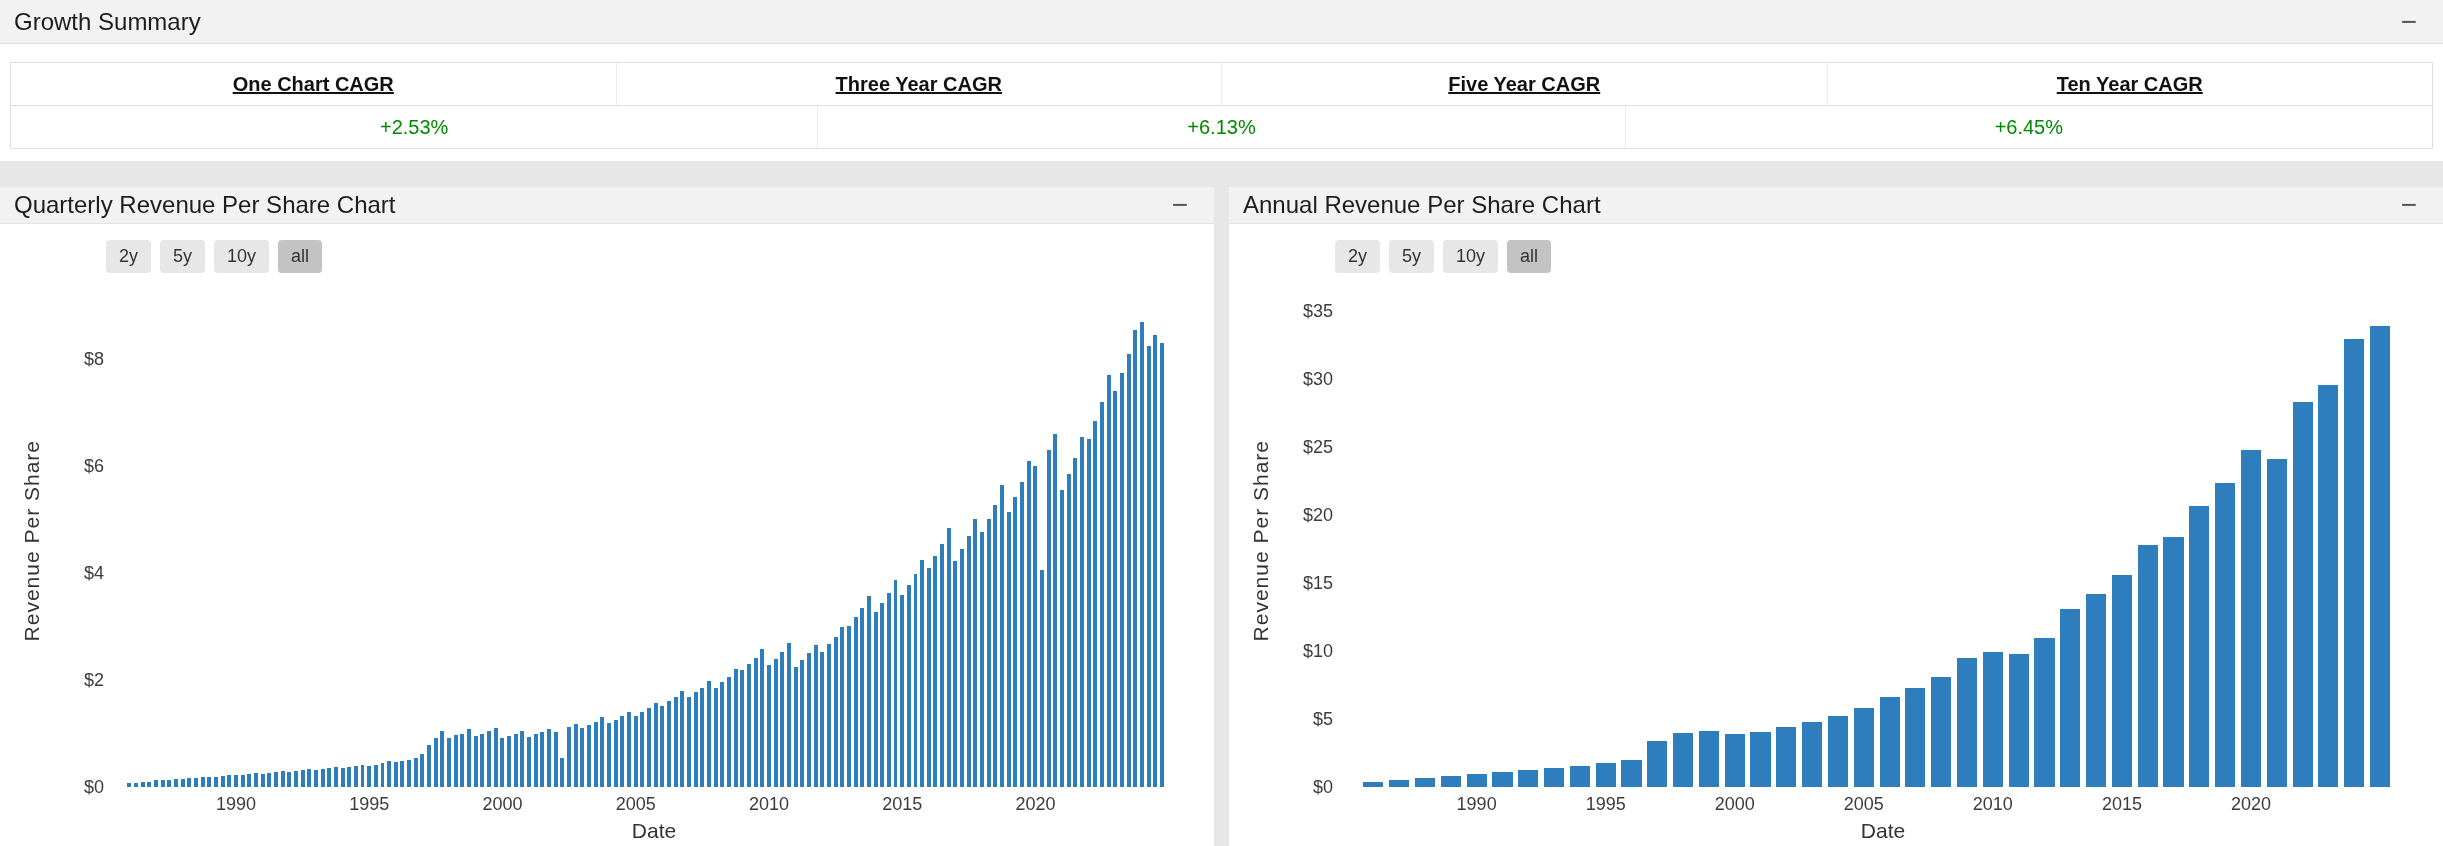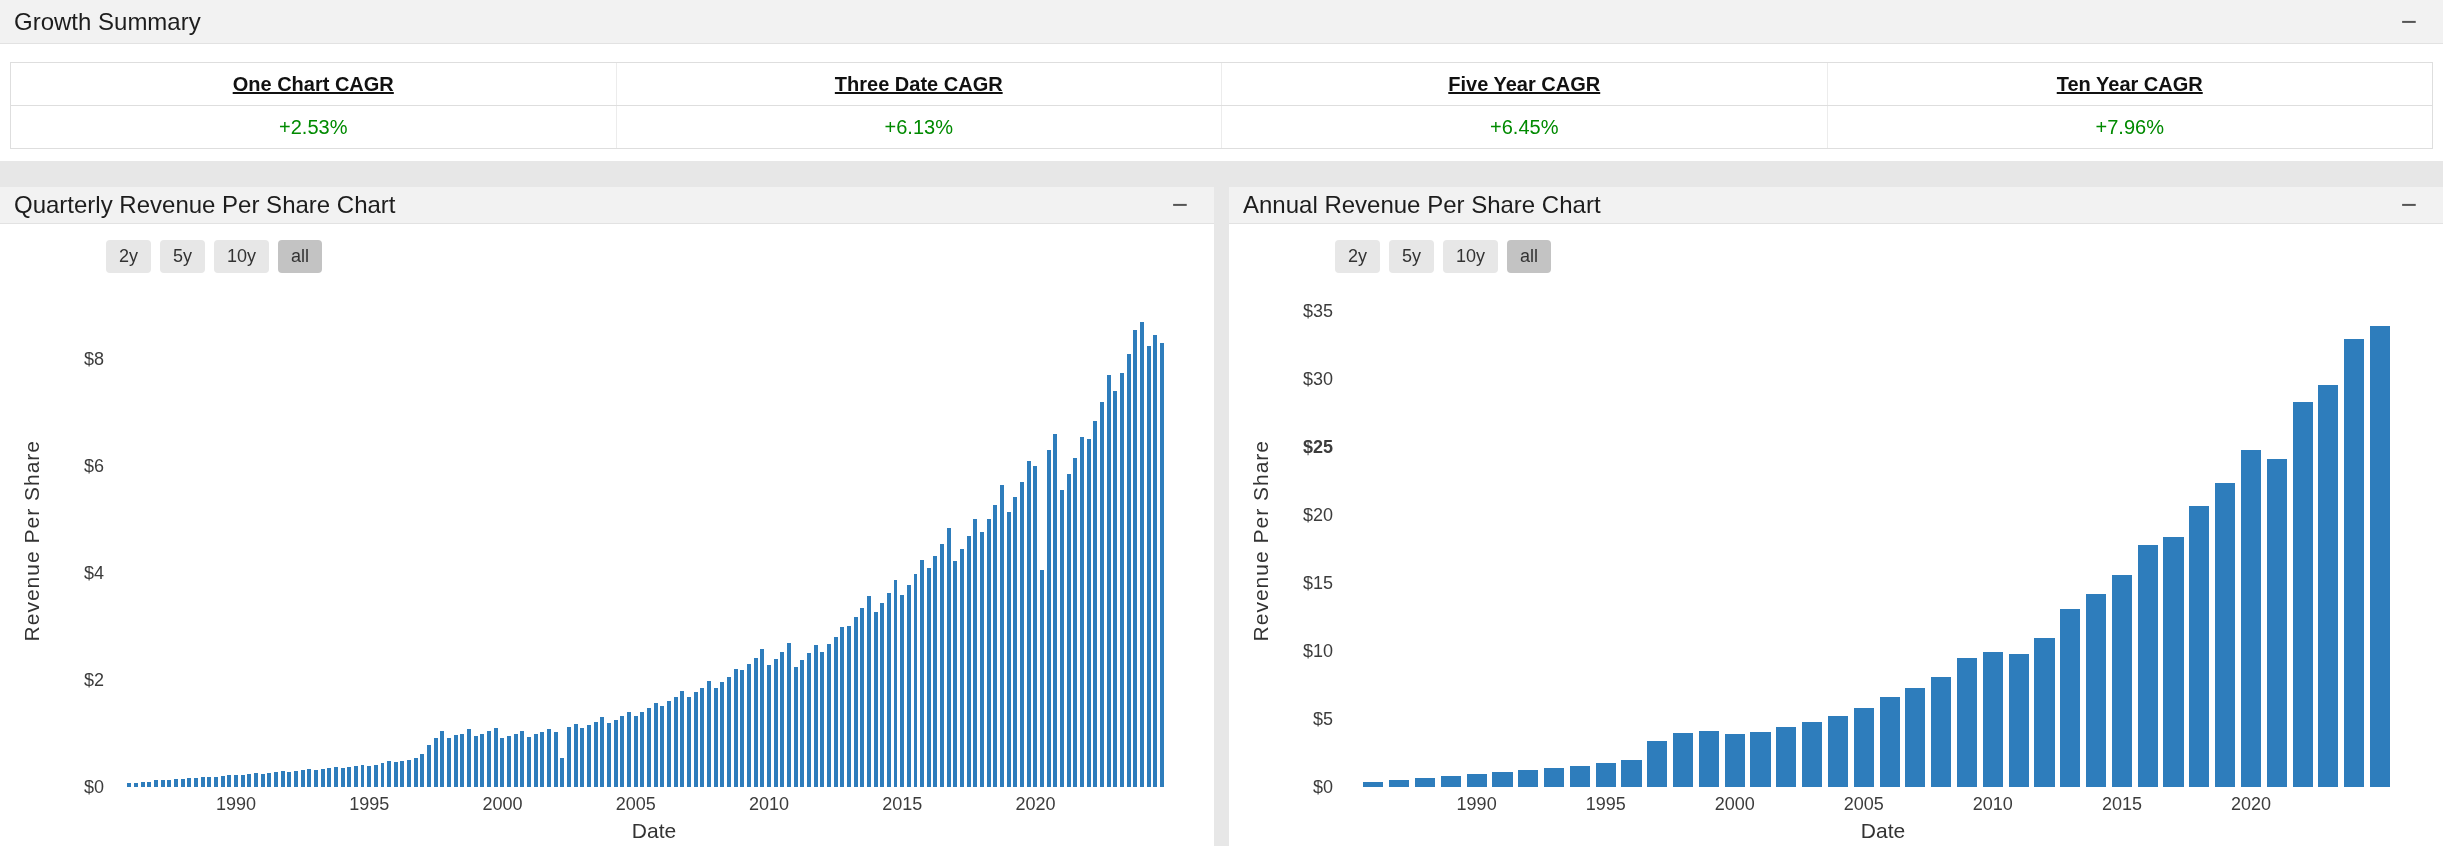--- a/index.html
+++ b/index.html
@@ -101,29 +101,28 @@
 <body>
 
 <section class="summary-panel">
   <div class="panel-header">
     <span class="panel-title">Growth Summary</span>
     <button class="collapse-btn">−</button>
   </div>
   <div class="summary-table">
     <div class="summary-row header-row">
       <div class="summary-cell header-cell">One Chart CAGR</div>
-      <div class="summary-cell header-cell">Three Date CAGR</div>
+      <div class="summary-cell header-cell">Three Year CAGR</div>
       <div class="summary-cell header-cell">Five Year CAGR</div>
       <div class="summary-cell header-cell">Ten Year CAGR</div>
     </div>
     <div class="summary-row value-row">
       <div class="summary-cell value-cell" style="color: rgb(0, 138, 0);">+2.53%</div>
       <div class="summary-cell value-cell" style="color: rgb(0, 138, 0);">+6.13%</div>
       <div class="summary-cell value-cell" style="color: rgb(0, 138, 0);">+6.45%</div>
-      <div class="summary-cell value-cell" style="color: rgb(0, 138, 0);">+7.96%</div>
     </div>
   </div>
 </section>
 
 <div class="charts-row">
 
   <section class="chart-panel">
     <div class="panel-header">
       <span class="panel-title">Quarterly Revenue Per Share Chart</span>
       <button class="collapse-btn">−</button>
@@ -339,21 +338,21 @@
           <span class="ylabel">Revenue Per Share</span>
         </div>
         <div class="plot-col">
           <div class="plot-row">
             <div class="yticks">
                 <div class="ytick" style="bottom: 0%;">$0</div>
                 <div class="ytick" style="bottom: 13.8122%;">$5</div>
                 <div class="ytick" style="bottom: 27.6243%;">$10</div>
                 <div class="ytick" style="bottom: 41.4365%;">$15</div>
                 <div class="ytick" style="bottom: 55.2486%;">$20</div>
-                <div class="ytick" style="bottom: 69.0608%; font-weight: bold;">$25</div>
+                <div class="ytick" style="bottom: 69.0608%;">$25</div>
                 <div class="ytick" style="bottom: 82.8729%;">$30</div>
                 <div class="ytick" style="bottom: 96.6851%; text-align: right;">$35</div>
               </div>
             <div class="plot-region">
                 <div class="bar" style="left: 1.71913%; width: 1.88862%; height: 0.966851%; background: rgb(46, 125, 188);"></div>
                 <div class="bar" style="left: 4.14044%; width: 1.88862%; height: 1.51934%; background: rgb(46, 125, 188);"></div>
                 <div class="bar" style="left: 6.56174%; width: 1.88862%; height: 1.79558%; background: rgb(46, 125, 188);"></div>
                 <div class="bar" style="left: 8.98305%; width: 1.88862%; height: 2.20994%; background: rgb(46, 125, 188);"></div>
                 <div class="bar" style="left: 11.4044%; width: 1.88862%; height: 2.62431%; background: rgb(46, 125, 188);"></div>
                 <div class="bar" style="left: 13.8257%; width: 1.88862%; height: 3.03867%; background: rgb(46, 125, 188);"></div>

